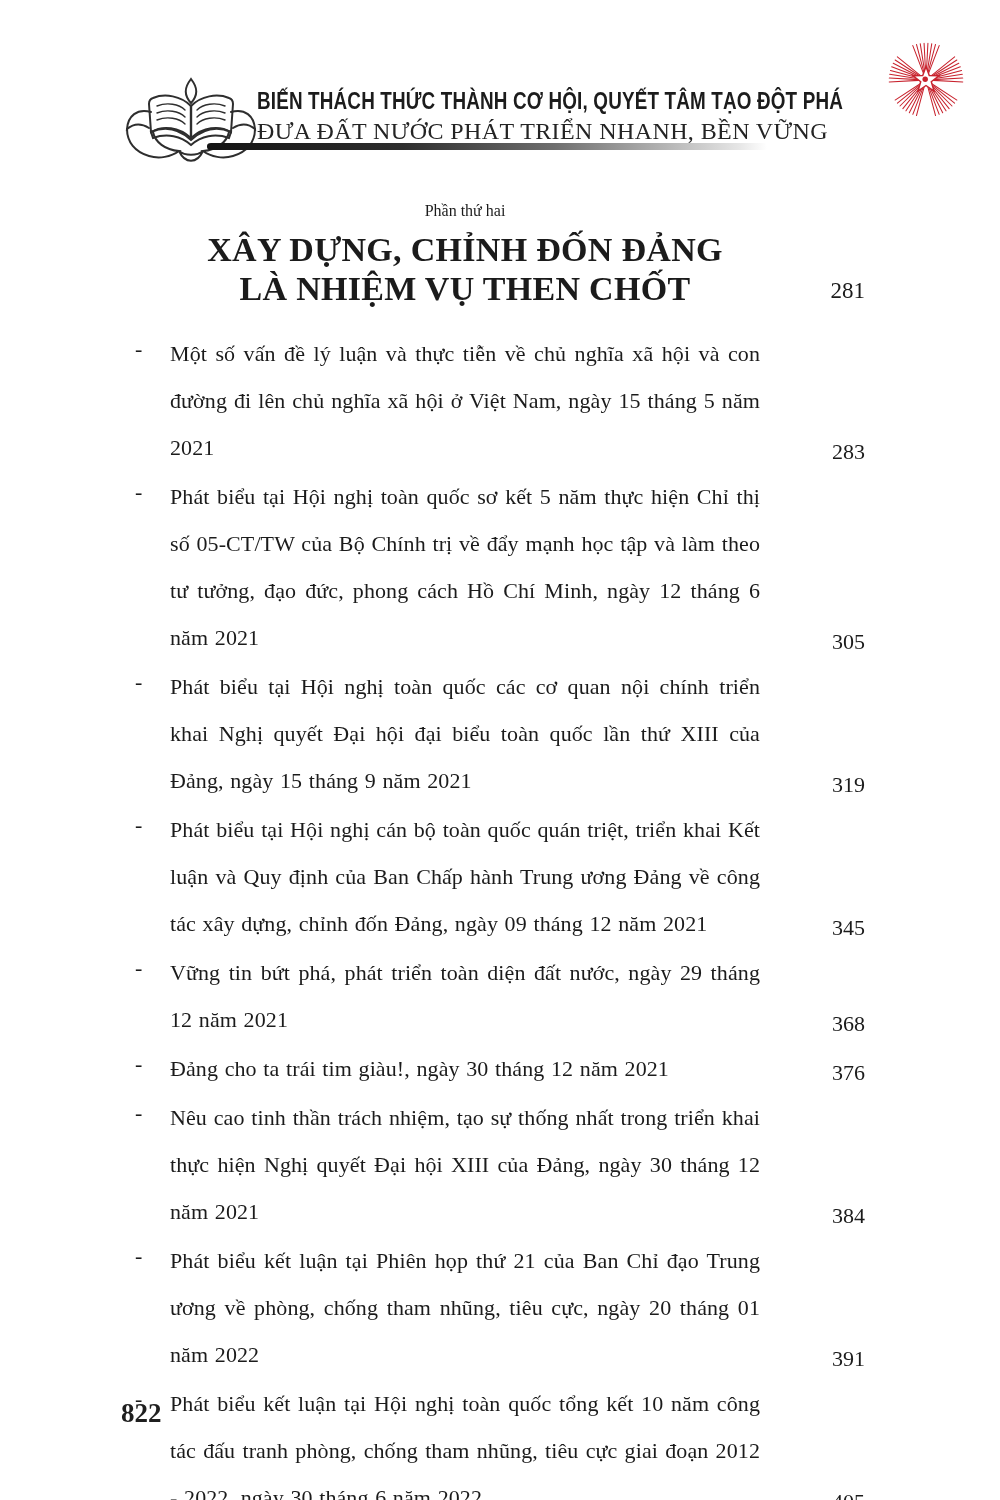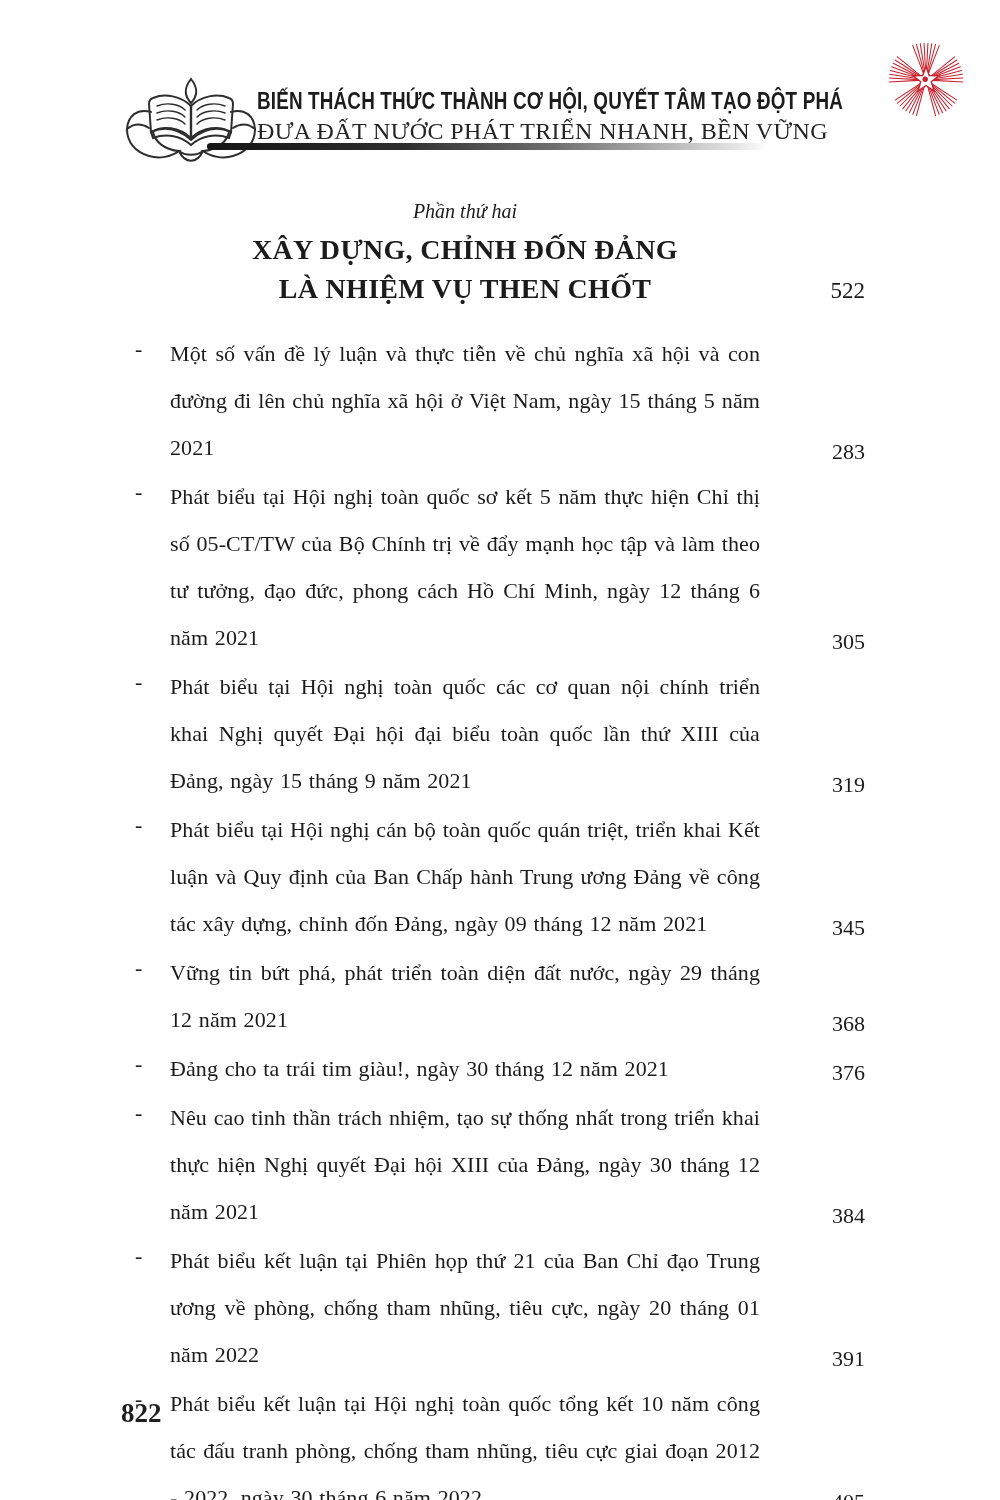--- a/index.html
+++ b/index.html
@@ -37,22 +37,22 @@
     border-radius:4px / 3px;
     background:linear-gradient(to right,
       #141414 0%, #2e2e2e 35%, #6e6e6e 62%, #b5b5b5 82%, #e6e6e6 95%, rgba(255,255,255,0) 100%);
   }
 
   
   .toc { position:absolute; left:135px; top:192px; width:730px; }
 
   .part-header { position:relative; width:730px; }
   .part-center { margin-left:35px; width:590px; text-align:center; }
-  .part-label { font-style:italic; font-size:20px; line-height:38px; }
-  .part-title { font-weight:700; font-size:28px; line-height:39px; letter-spacing:0.3px; }
+  .part-label { font-size:16px; line-height:38px; }
+  .part-title { font-weight:700; font-size:34px; line-height:39px; letter-spacing:0.3px; }
   .part-page {
     position:absolute; right:0; bottom:4px; width:100px;
     text-align:right; font-size:23px;
   }
 
   .entries { list-style:none; margin-top:22px; }
   .entry { position:relative; padding-left:35px; margin-bottom:2px; }
   .entry-dash { position:absolute; left:0; top:0; font-size:22px; line-height:38.5px; }
   .entry-text {
     display:block; width:590px; font-size:22px; line-height:47px;
@@ -134,21 +134,21 @@
   </header>
 
   <main class="toc">
 
     <div class="part-header">
       <div class="part-center">
         <div class="part-label">Phần thứ hai</div>
         <div class="part-title">XÂY DỰNG, CHỈNH ĐỐN ĐẢNG</div>
         <div class="part-title">LÀ NHIỆM VỤ THEN CHỐT</div>
       </div>
-      <span class="part-page">522</span>
+      <span class="part-page">281</span>
     </div>
 
     <ol class="entries">
       <li class="entry">
         <span class="entry-dash">-</span>
         <span class="entry-text">Một số vấn đề lý luận và thực tiễn về chủ nghĩa xã hội và con đường đi lên chủ nghĩa xã hội ở Việt Nam, ngày 15 tháng 5 năm 2021</span>
         <span class="entry-page">283</span>
       </li>
       <li class="entry">
         <span class="entry-dash">-</span>

